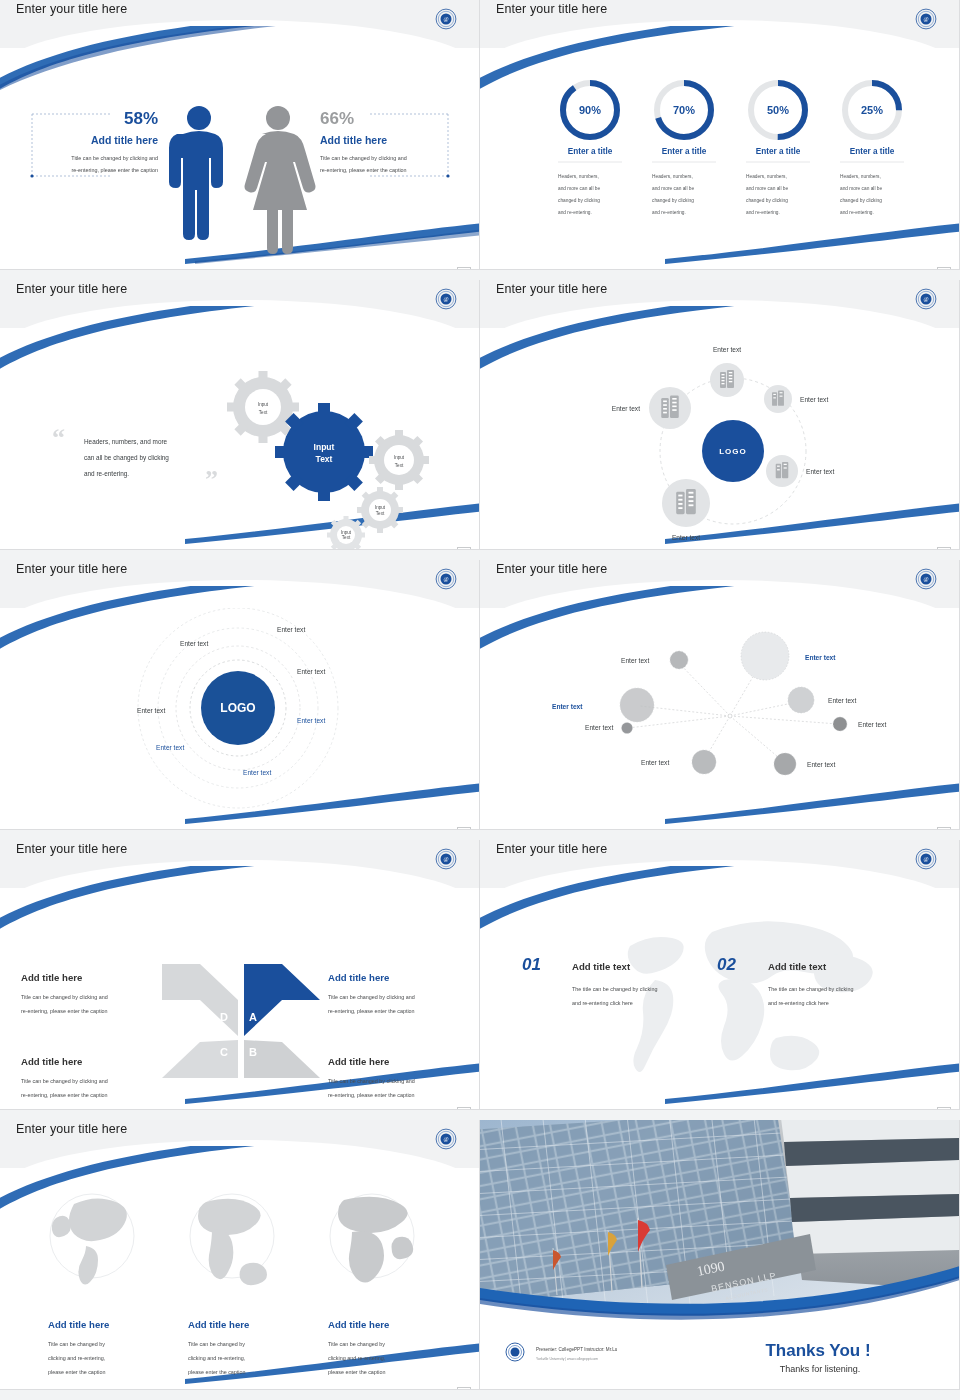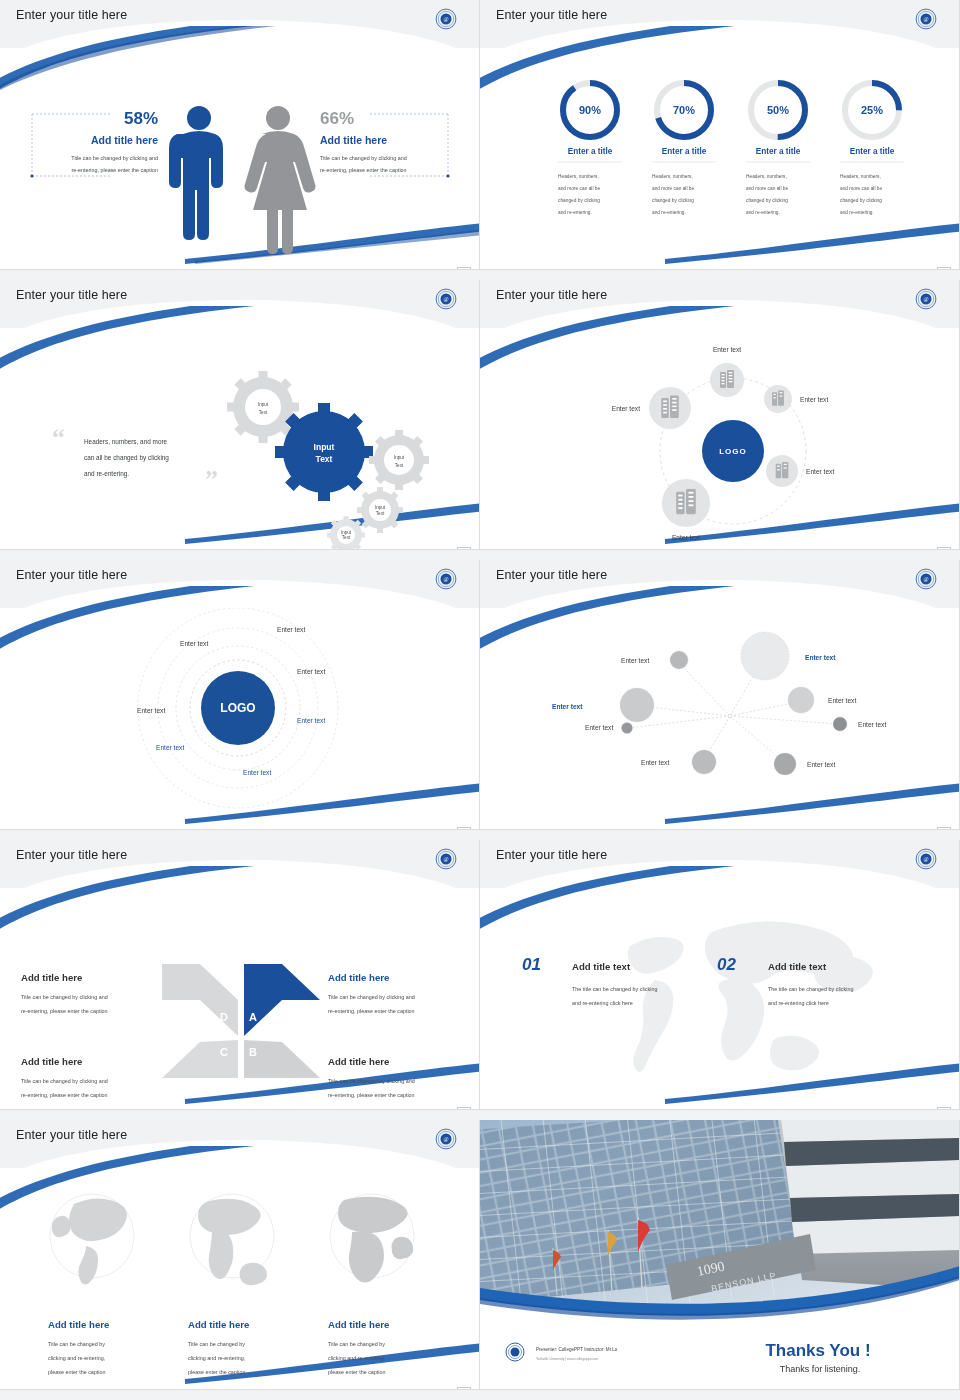--- a/index.html
+++ b/index.html
@@ -4,21 +4,21 @@
 <style>
   * { box-sizing: border-box; margin:0; padding:0; }
   html,body{ width:960px; height:1400px; background:#f2f3f4; font-family:"Liberation Sans", sans-serif; }
   .grid{ width:960px; height:1400px; display:grid; grid-template-columns:480px 480px; grid-template-rows:repeat(5,280px); }
   .slidewrap{ width:480px; height:280px; padding:0 0 10px 0; position:relative; }
   .slide{ position:relative; width:480px; height:270px; background:#ffffff; overflow:hidden;
           border-right:1px solid #dcdddf; border-bottom:1px solid #dcdddf;}
   .hdrband{ position:absolute; left:0; top:0; width:480px; height:48px; background:#f1f2f3; }
   .hdr-curve{ position:absolute; left:0; top:20px; width:480px; height:50px; background:#fff;
               border-radius:50% 50% 0 0 / 100% 100% 0 0; }
-  .title{ position:absolute; left:16px; top:8px; font-size:12.5px; color:#222; letter-spacing:.1px; z-index:6;}
+  .title{ position:absolute; left:16px; top:2px; font-size:12.5px; color:#222; letter-spacing:.1px; z-index:6;}
   .logo{ position:absolute; right:22px; top:8px; width:22px; height:22px; z-index:7;}
   .swoosh-tl{ position:absolute; left:-6px; top:26px; width:300px; height:70px; overflow:hidden; z-index:2;}
   .swoosh-br{ position:absolute; right:-6px; bottom:4px; width:300px; height:50px; overflow:hidden; z-index:2;}
   .pagenum{ position:absolute; right:8px; bottom:-8px; width:14px; height:10px; border:1px solid #c9cbcd;
             background:#fff; font-size:5px; color:#6b6e72; text-align:center; line-height:9px; z-index:9;}
   .canvas{ position:absolute; left:0; top:48px; width:480px; height:222px; z-index:4;}
   svg{ display:block; }
   .t-blue{ fill:#1a4f9c; }
   .t-grey{ fill:#9b9d9f; }
 

